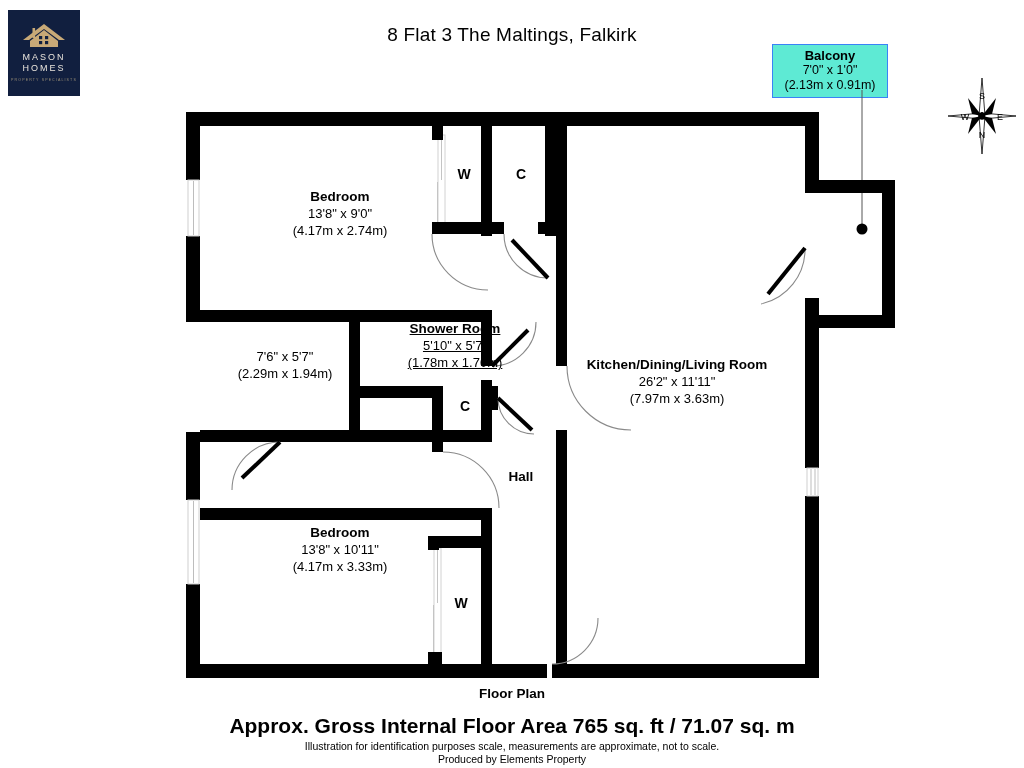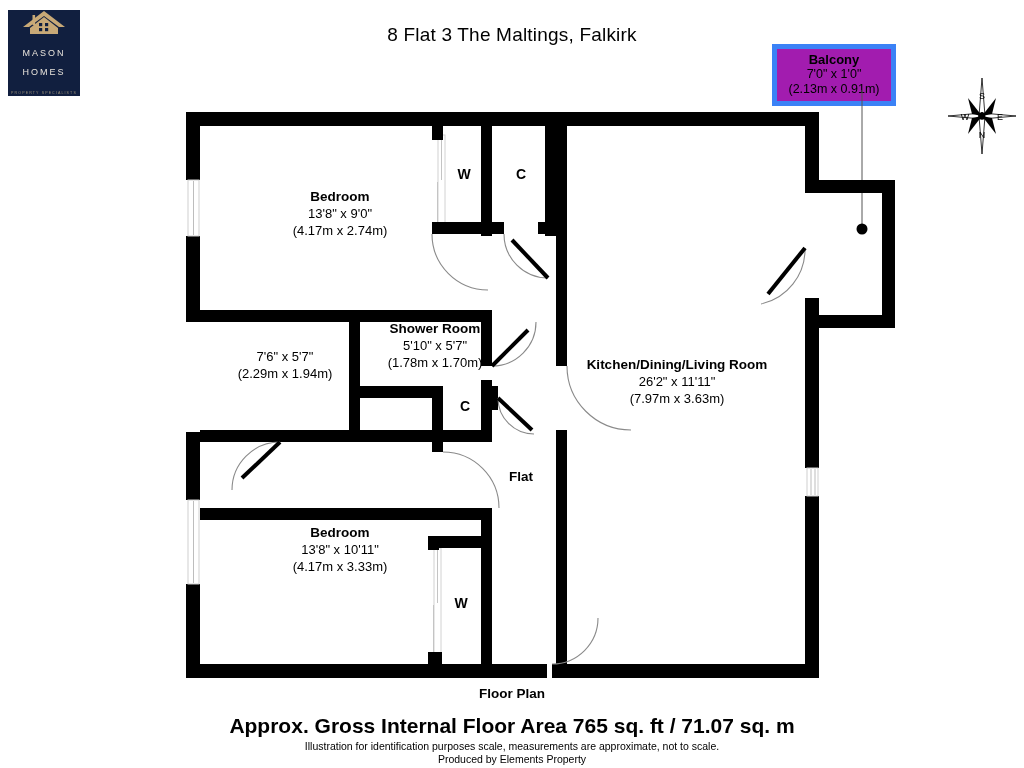--- a/index.html
+++ b/index.html
@@ -20,21 +20,21 @@
   #logo-block {
     position: absolute;
     left: 8px;
     top: 10px;
     width: 72px;
     height: 86px;
     background: #111f3f;
     display: flex;
     flex-direction: column;
     align-items: center;
-    justify-content: space-between;
+    justify-content: center;
   }
   #logo-block .roof-wrap {
     width: 44px;
     height: 26px;
     position: relative;
     margin-bottom: 3px;
   }
   #logo-block .brand-line1,
   #logo-block .brand-line2 {
     color: #e9e4dc;
@@ -62,22 +62,22 @@
     font-weight: normal;
     letter-spacing: .2px;
   }
 
   
   #balcony-callout {
     position: absolute;
     left: 772px;
     top: 44px;
     width: 110px;
-    border: 5px solid #3b82f6;
-    background: #a21caf;
+    border: 1px solid #3b82f6;
+    background: #5eead4;
     text-align: center;
     padding: 3px 2px 4px 2px;
     line-height: 15px;
     font-size: 12.5px;
   }
   #balcony-callout .b-title {
     font-weight: bold;
     font-size: 13px;
   }
 
@@ -325,40 +325,40 @@
   <div class="r-name">Bedroom</div>
   <div>13'8" x 9'0"</div>
   <div>(4.17m x 2.74m)</div>
 </div>
 
 <div class="room-label" style="left:190px; top:348px; width:190px;">
   <div>7'6" x 5'7"</div>
   <div>(2.29m x 1.94m)</div>
 </div>
 
-<div class="room-label" style="left:340px; top:320px; width:190px;">
+<div class="room-label" style="left:360px; top:320px; width:190px;text-decoration:underline;">
   <div class="r-name">Shower Room</div>
   <div>5'10" x 5'7"</div>
   <div>(1.78m x 1.70m)</div>
 </div>
 
 <div class="room-label" style="left:562px; top:356px; width:230px;">
   <div class="r-name">Kitchen/Dining/Living Room</div>
   <div>26'2" x 11'11"</div>
   <div>(7.97m x 3.63m)</div>
 </div>
 
 <div class="room-label" style="left:250px; top:524px; width:180px;">
   <div class="r-name">Bedroom</div>
   <div>13'8" x 10'11"</div>
   <div>(4.17m x 3.33m)</div>
 </div>
 
 <div class="room-label" style="left:483px; top:468px; width:76px;">
-  <div class="r-name">Flat</div>
+  <div class="r-name">Hall</div>
 </div>
 
 <div class="closet-letter" style="left:455px; top:166px; width:18px;">W</div>
 <div class="closet-letter" style="left:512px; top:166px; width:18px;">C</div>
 <div class="closet-letter" style="left:456px; top:398px; width:18px;">C</div>
 <div class="closet-letter" style="left:452px; top:595px; width:18px;">W</div>
 
 <div id="footer">
   <div class="f-plan">Floor Plan</div>
   <div class="f-area">Approx. Gross Internal Floor Area 765 sq. ft / 71.07 sq. m</div>

